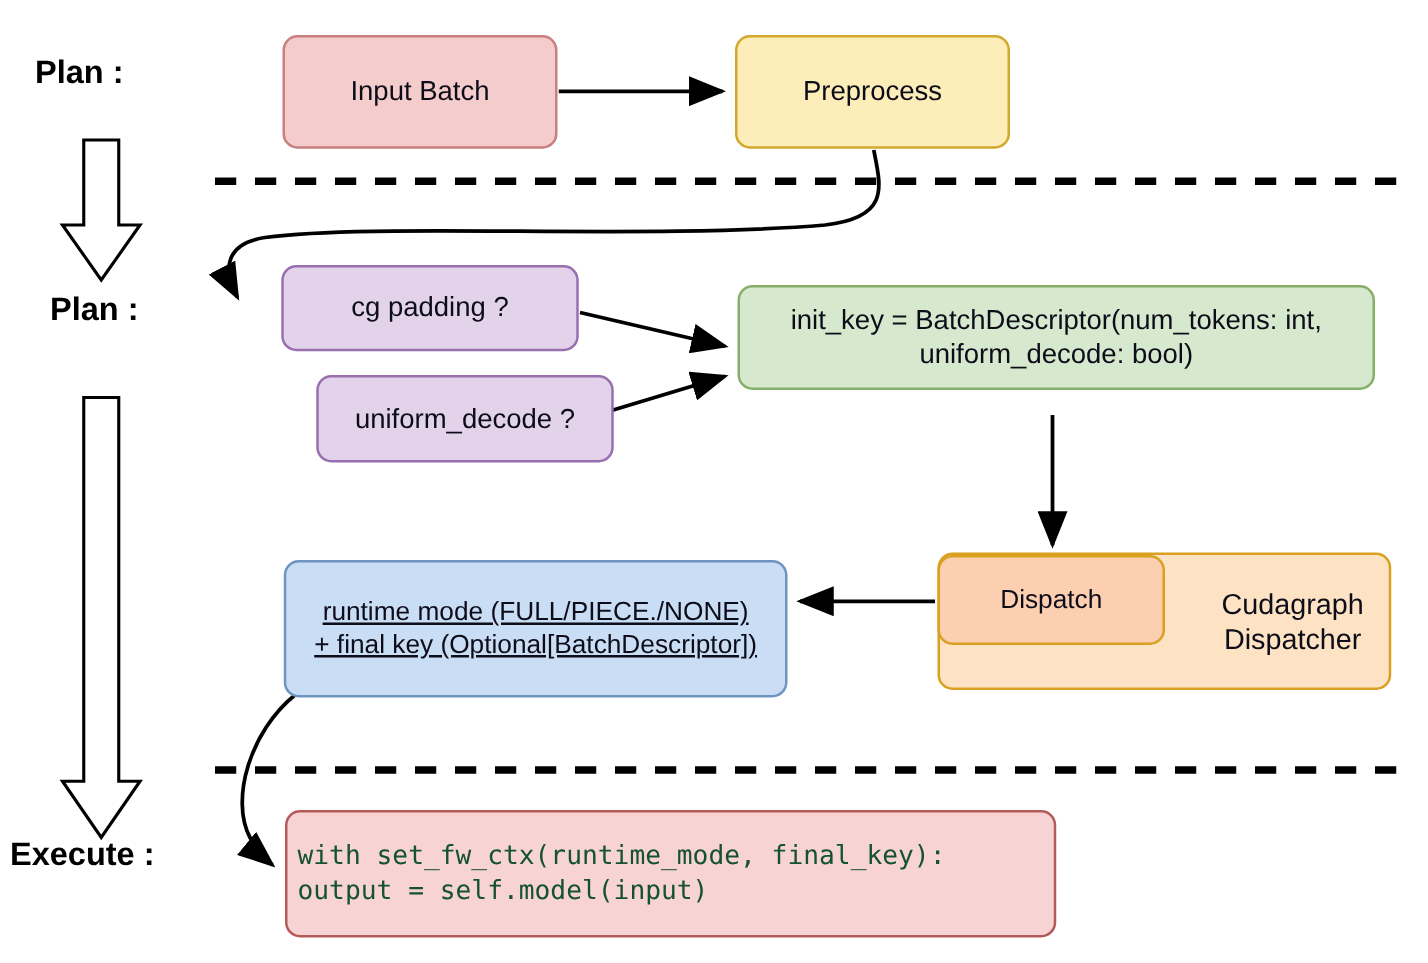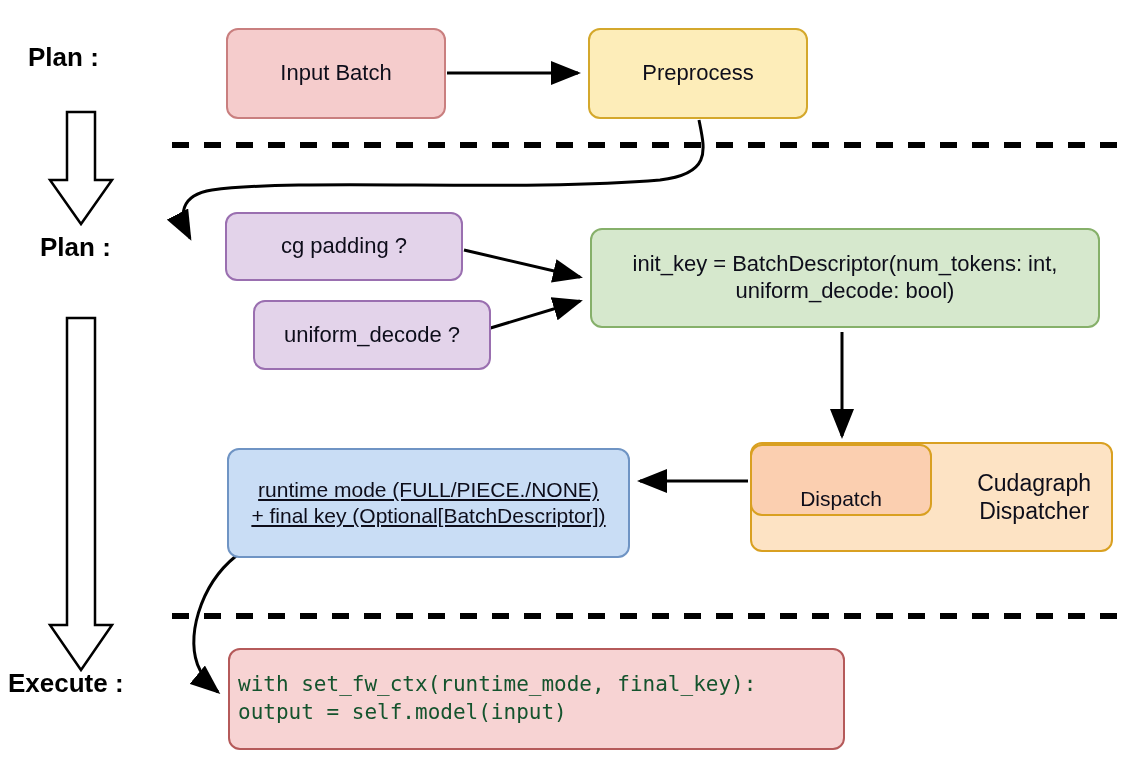--- a/index.html
+++ b/index.html
@@ -61,37 +61,36 @@
   }
   .n-cg-padding {
     left: 225px; top: 212px; width: 238px; height: 69px;
     background: #e3d3ea; border-color: #9a6fb0;
   }
   .n-uniform-decode {
     left: 225px; top: 300px; width: 238px; height: 70px;
     background: #e3d3ea; border-color: #9a6fb0; margin-left: 28px;
   }
   .n-init-key {
-    left: 590px; top: 228px; width: 510px; height: 100px;
+    left: 590px; top: 228px; width: 510px; height: 84px;
     background: #d6e8cd; border-color: #86b06a;
     font-size: 22px;
   }
   .n-cudagraph-dispatcher {
     left: 750px; top: 442px; width: 363px; height: 110px;
     background: #fde3c4; border-color: #d9a021;
     justify-content: flex-end;
     padding-right: 20px;
     font-size: 23px;
   }
   .n-dispatch {
     left: 750px; top: 444px; width: 182px; height: 72px;
     background: #fbcfb0; border-color: #d9a021;
     font-size: 21px;
     z-index: 3;
-    align-items: flex-end;
   }
   .n-runtime-mode {
     left: 227px; top: 448px; width: 403px; height: 110px;
     background: #c9ddf5; border-color: #6f94c4;
     font-size: 21px;
     text-decoration: underline;
   }
   .n-exec-code {
     left: 228px; top: 648px; width: 617px; height: 102px;
     background: #f7d3d3; border-color: #b55a5a;

